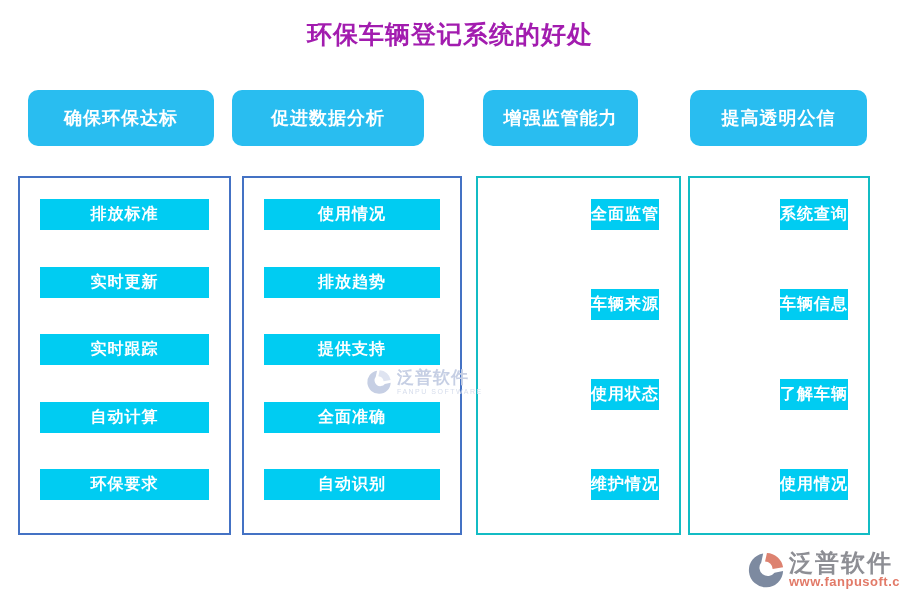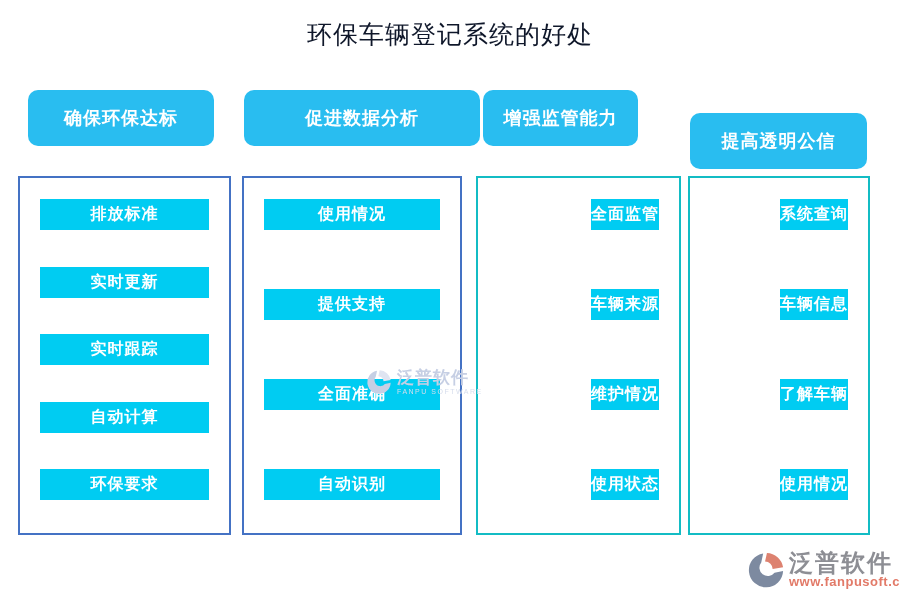--- a/index.html
+++ b/index.html
@@ -3,21 +3,21 @@
 <meta charset="utf-8">
 <style>
   html,body{margin:0;padding:0;}
   body{
     width:900px;height:600px;position:relative;overflow:hidden;
     background:#ffffff;
     font-family:"Liberation Sans","DejaVu Sans",sans-serif;
   }
   .page-title{
     position:absolute;top:18px;left:0;width:900px;
-    text-align:center;font-size:25px;font-weight:normal;color:#0f172a;
+    text-align:center;font-size:25px;font-weight:bold;color:#a21caf;
     letter-spacing:1px;
   }
   .hdr-btn{
     position:absolute;top:90px;height:56px;
     background:#29bdf0;border-radius:10px;
     display:flex;align-items:center;justify-content:center;
     color:#fff;font-size:18px;font-weight:bold;letter-spacing:1px;
     box-sizing:border-box;
   }
   .column{
@@ -51,44 +51,45 @@
   .footer-logo .fl-icon{width:38px;height:38px;margin-top:1px;}
   .footer-logo .fl-cn{font-size:24px;font-weight:bold;color:#8d8e94;letter-spacing:2px;line-height:1.05;}
   .footer-logo .fl-url{font-size:13px;font-weight:bold;color:#e27a68;letter-spacing:0.5px;line-height:1.1;}
 </style>
 </head>
 <body>
 
 <div class="page-title">环保车辆登记系统的好处</div>
 
 <div class="hdr-btn" style="left:28px;width:186px;">确保环保达标</div>
-<div class="hdr-btn" style="left:244px;width:236px;">促进数据分析</div>
+<div class="hdr-btn" style="left:232px;width:192px;">促进数据分析</div>
 <div class="hdr-btn" style="left:483px;width:155px;">增强监管能力</div>
-<div class="hdr-btn" style="left:690px;width:177px;margin-top:23px;">提高透明公信</div>
+<div class="hdr-btn" style="left:690px;width:177px;">提高透明公信</div>
 
 <div class="column col-blue" style="left:18px;width:213px;">
   <div class="item">排放标准</div>
   <div class="item">实时更新</div>
   <div class="item">实时跟踪</div>
   <div class="item">自动计算</div>
   <div class="item">环保要求</div>
 </div>
 
 <div class="column col-blue" style="left:242px;width:220px;">
   <div class="item">使用情况</div>
+  <div class="item">排放趋势</div>
   <div class="item">提供支持</div>
   <div class="item">全面准确</div>
   <div class="item">自动识别</div>
 </div>
 
 <div class="column col-teal" style="left:476px;width:205px;">
   <div class="item">全面监管</div>
   <div class="item">车辆来源</div>
+  <div class="item">使用状态</div>
   <div class="item">维护情况</div>
-  <div class="item">使用状态</div>
 </div>
 
 <div class="column col-teal" style="left:688px;width:182px;">
   <div class="item">系统查询</div>
   <div class="item">车辆信息</div>
   <div class="item">了解车辆</div>
   <div class="item">使用情况</div>
 </div>
 
 <div class="watermark">

